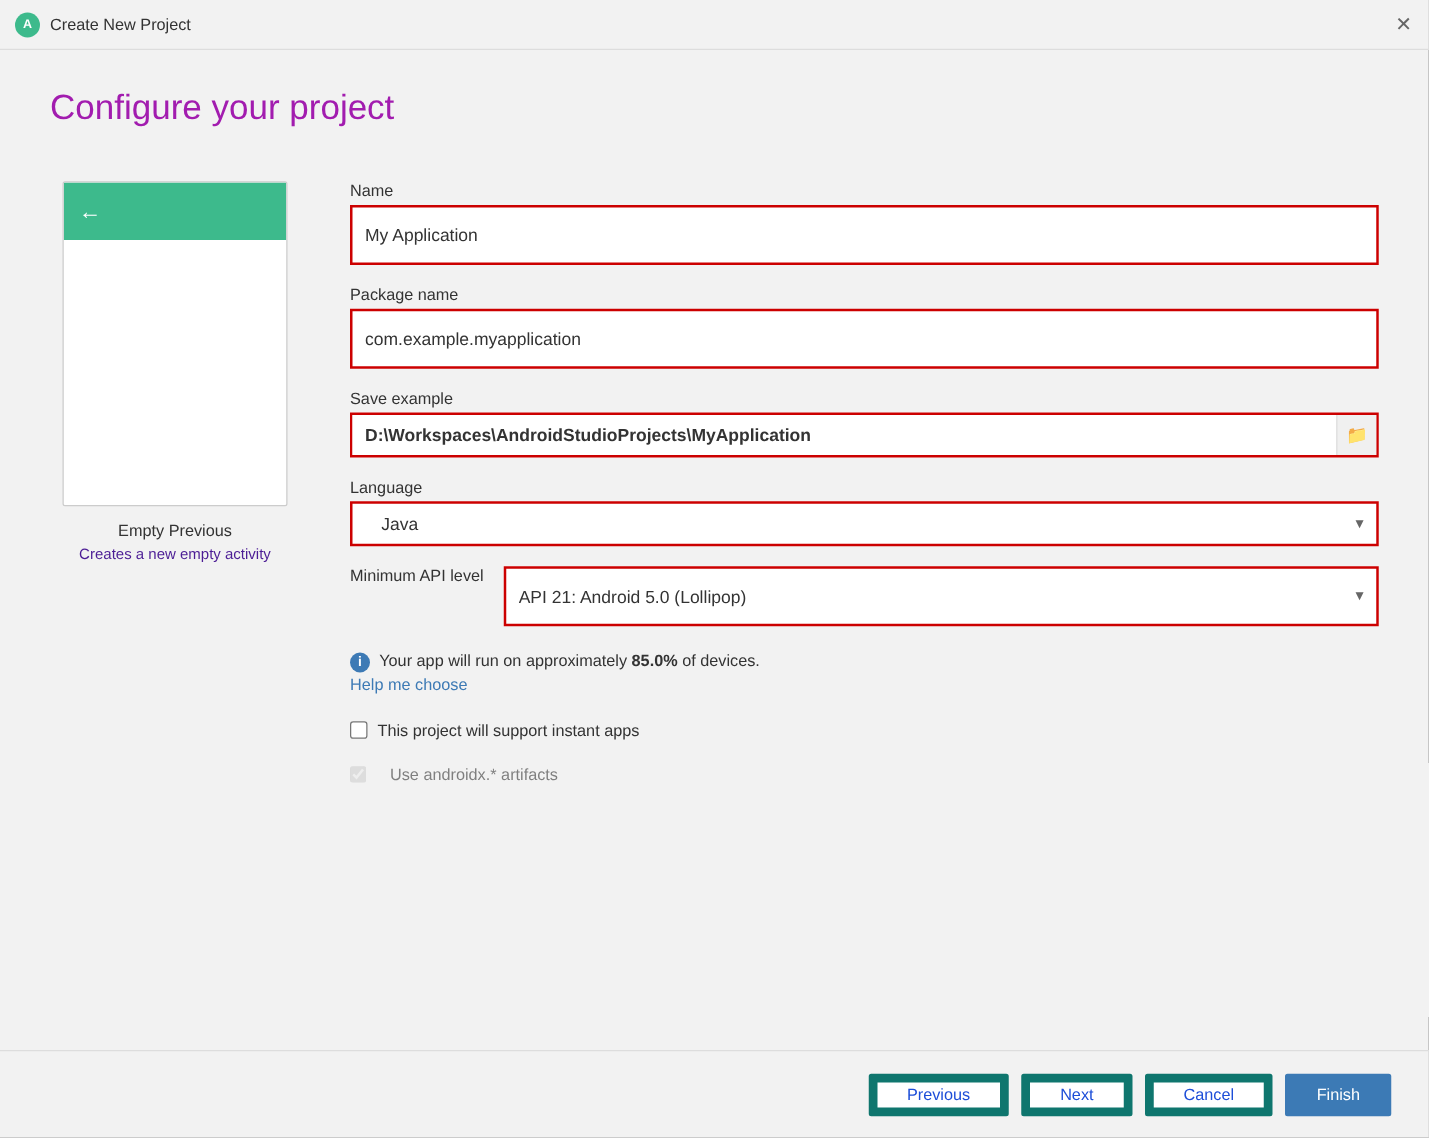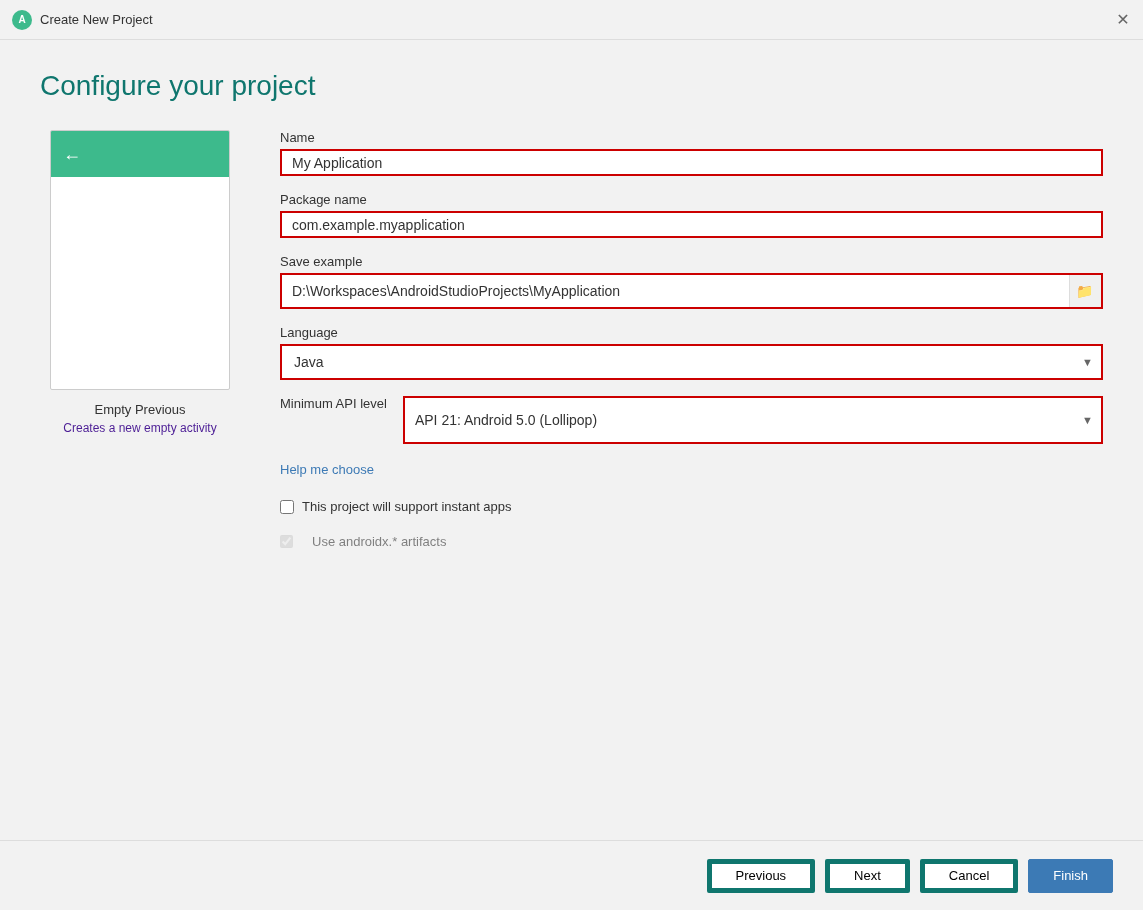--- a/index.html
+++ b/index.html
@@ -75,22 +75,22 @@
       flex: 1;
       display: flex;
       flex-direction: column;
       padding: 30px 40px 20px 40px;
       overflow: auto;
     }
 
     .page-title {
       font-size: 28px;
       font-weight: 300;
-      color: #0f766e;
-      margin-bottom: 28px;
+      color: #a21caf;
+      margin-bottom: 43px;
     }
 
     .main-body {
       display: flex;
       flex: 1;
       gap: 40px;
     }
 
     .left-panel {
       display: flex;
@@ -149,21 +149,21 @@
       gap: 4px;
     }
 
     .field-label {
       font-size: 13px;
       color: #333;
     }
 
     .field-input {
       width: 100%;
-      height: 27px;
+      height: 48px;
       border: 2px solid #cc0000;
       background: white;
       padding: 0 10px;
       font-size: 14px;
       color: #333;
       outline: none;
     }
 
     .field-input-with-btn {
       display: flex;
@@ -173,20 +173,21 @@
     }
 
     .field-input-inner {
       flex: 1;
       height: 32px;
       border: none;
       padding: 0 10px;
       font-size: 14px;
       color: #333;
       outline: none;
+      font-weight: bold;
     }
 
     .field-browse-btn {
       width: 32px;
       height: 32px;
       background: #f0f0f0;
       border: none;
       border-left: 1px solid #ddd;
       cursor: pointer;
       display: flex;
@@ -194,21 +195,21 @@
       justify-content: center;
       font-size: 14px;
       color: #666;
     }
 
     .field-select {
       width: 100%;
       height: 36px;
       border: 2px solid #cc0000;
       background: white;
-      padding: 0 12px;
+      padding: 0 23px;
       font-size: 14px;
       color: #333;
       outline: none;
       appearance: none;
       cursor: pointer;
     }
 
     .select-wrapper {
       position: relative;
     }
@@ -325,22 +326,22 @@
       font-size: 13px;
       cursor: pointer;
       border-radius: 2px;
       display: flex;
       align-items: center;
       justify-content: center;
     }
 
     .btn-secondary {
       background: white;
-      border: 5px solid #0f766e;
-      color: #000000;
+      border: 7px solid #0f766e;
+      color: #1d4ed8;
     }
 
     .btn-primary {
       background: #3c7ab5;
       border: 1px solid #3c7ab5;
       color: white;
       font-weight: 500;
     }
 
     .info-icon {
@@ -424,20 +425,24 @@
           <div class="min-api-select-wrapper">
             <select class="min-api-select">
               <option>API 21: Android 5.0 (Lollipop)</option>
               <option>API 22: Android 5.1</option>
               <option>API 23: Android 6.0 (Marshmallow)</option>
             </select>
           </div>
         </div>
 
         <div>
+          <p class="info-text">
+            <span class="info-icon">i</span>
+            <span>Your app will run on approximately </span><strong>85.0%</strong><span> of devices.</span>
+          </p>
           <p class="help-link">Help me choose</p>
         </div>
 
         <div class="checkbox-row">
           <input type="checkbox" id="instant-apps" style="">
           <label for="instant-apps" class="checkbox-label">This project will support instant apps</label>
         </div>
 
         <div class="checkbox-row-disabled">
           <input type="checkbox" id="androidx" checked="" disabled="" style="">

